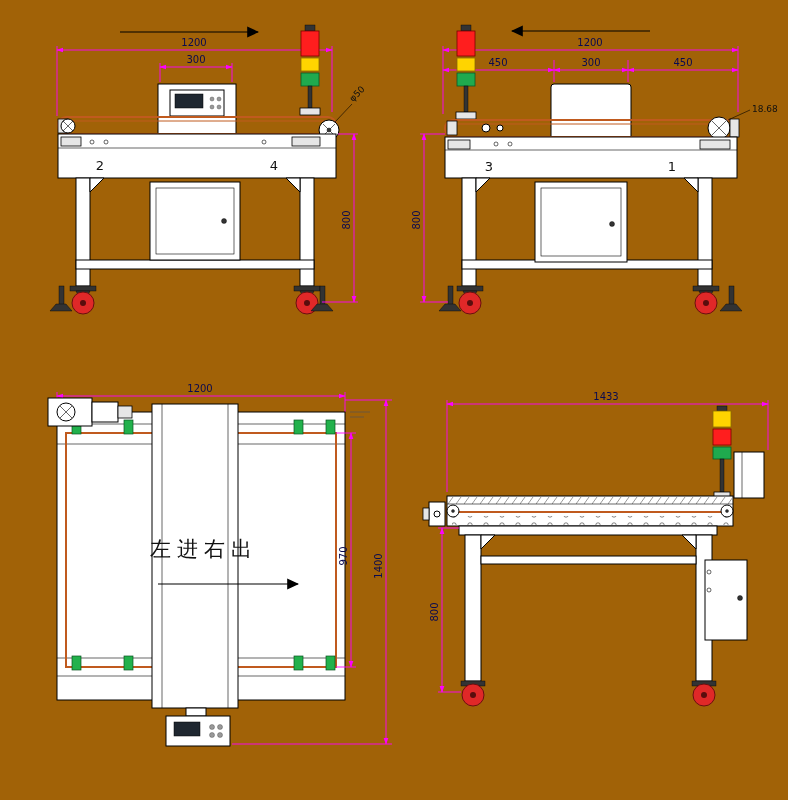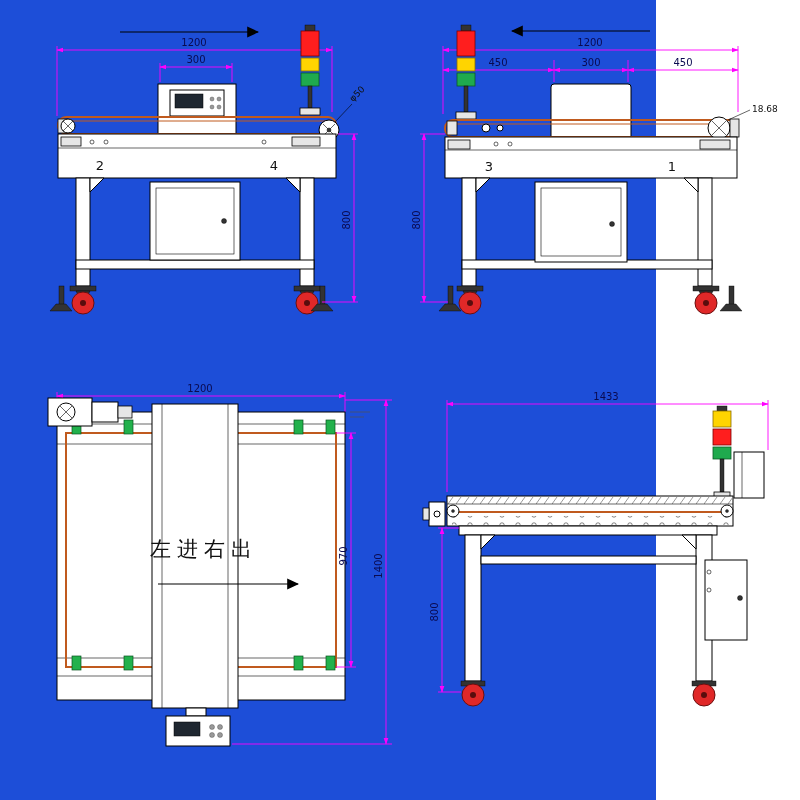--- a/index.html
+++ b/index.html
@@ -1,21 +1,21 @@
 <!DOCTYPE html>
 <html style="--dimension: #ff00ff; --dimension_text: #0a0a50; --belt: #c05a1e; --guide_green: #22b14c; --wheel_red: #e02828; --lamp_red: #ff1e1e; --lamp_yellow: #ffd400; --lamp_green: #1faa4e;"><head>
 <meta charset="utf-8">
 <style>
   :root{
     --dimension:#ff00ff; --dimension_text:#0a0a50; --belt:#c05a1e;
     --guide_green:#22b14c; --wheel_red:#e02828;
     --lamp_red:#ff1e1e; --lamp_yellow:#ffd400; --lamp_green:#1faa4e;
   }
   html,body{margin:0;padding:0;background:#fff;}
-  #stage{width:656px;height:800px;position:relative;background:#1d4ed8;
+  #stage{width:788px;height:800px;position:relative;background:#a16207;
          font-family:"DejaVu Sans",sans-serif;}
   .olf  {fill:#fff;stroke:#000;stroke-width:1;}
   .olg  {fill:#e6e6e6;stroke:#000;stroke-width:.8;}
   .thin {fill:none;stroke:#000;stroke-width:.6;}
   .dark {fill:#333;stroke:#000;stroke-width:.4;}
   .screen{fill:#1f2730;stroke:#000;stroke-width:.5;}
   .btn  {fill:#999;stroke:#444;stroke-width:.4;}
   .belt {fill:none;stroke:var(--belt);stroke-width:2;}
   .belt-thin{fill:none;stroke:var(--belt);stroke-width:1;}
   .green-block{fill:var(--guide_green);stroke:#06531f;stroke-width:.7;}

